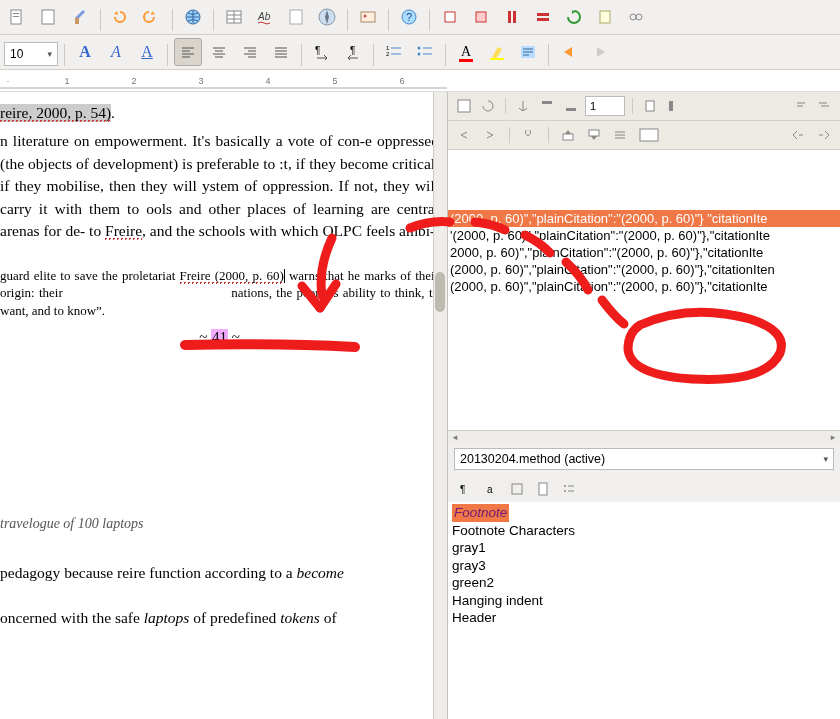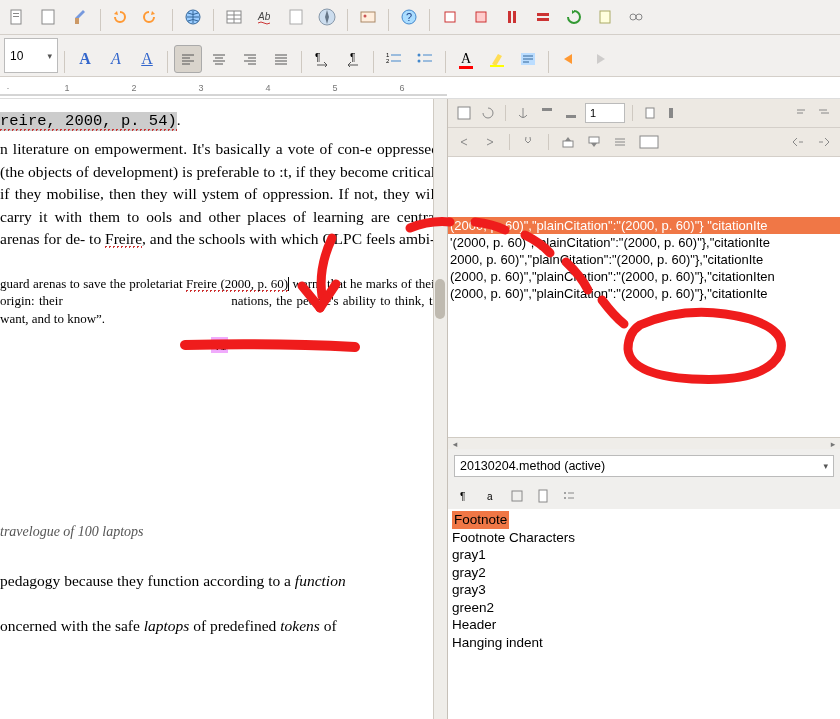--- a/index.html
+++ b/index.html
@@ -18,21 +18,21 @@
   border-bottom: 1px solid #d4cfc9;
 }
 .tb-btn {
   width: 28px; height: 28px;
   display: flex; align-items: center; justify-content: center;
   border-radius: 3px;
   cursor: pointer;
 }
 .tb-sep { width: 1px; height: 22px; background: #cfc9c1; margin: 0 3px; }
 .font-size-box {
-  width: 54px; height: 35px; border: 1px solid #bbb;
+  width: 54px; height: 24px; border: 1px solid #bbb;
   background: #fff; display: flex; align-items: center;
   padding: 0 5px; font-size: 12px;
 }
 .font-size-box .arrow { margin-left: auto; font-size: 9px; color: #555; }
 
 .ruler {
   height: 22px; background: #fff; border-bottom: 1px solid #ddd;
   position: relative; overflow: hidden;
   font-size: 10px; color: #666;
 }
@@ -48,21 +48,21 @@
 .body-text {
   font-size: 15.5px; line-height: 1.45; color: #000;
   text-align: justify; margin-bottom: 6px;
 }
 .footnote-text {
   font-size: 13px; line-height: 1.35; color: #000;
   text-align: justify;
 }
 .page-num { text-align: center; font-family: serif; font-size: 15px; margin: 10px 0 30px 0; }
 .page-num .pn { background: #f0abfc; padding: 0 1px; }
-.hl-gray { background: #ccc; font-family: Liberation Mono, monospace; }
+.hl-gray { background: #ccc; }
 .squiggle {
   background-image: repeating-linear-gradient(135deg, #c33 0 2px, transparent 2px 4px);
   background-position: 0 100%; background-repeat: repeat-x; background-size: 4px 2px;
   padding-bottom: 1px;
 }
 .cursor {
   display: inline-block; width: 1px; height: 14px; background: #000; vertical-align: text-bottom;
 }
 
 .scroll-gutter {
@@ -106,21 +106,21 @@
 }
 .doc-name-box .arrow { margin-left: auto; font-size: 9px; color: #555; }
 
 .style-toolbar {
   display: flex; gap: 6px; padding: 3px 7px;
 }
 .style-list {
   background: #fff; flex: 1; overflow: hidden; padding: 2px 4px;
   font-size: 13.5px; line-height: 1.3;
 }
-.style-list .sel { background: #f07746; color: #000000; display: inline-block; padding: 0 2px; }
+.style-list .sel { background: #f07746; color: #701a75; display: inline-block; padding: 0 2px; font-style: italic; }
 
 .annotation-layer { position: absolute; inset: 60px 0 0 0; pointer-events: none; z-index: 50; }
 svg.anno { width: 840px; height: 660px; }
 
 
 .ic { display: block; }
 </style>
 </head>
 <body>
 
@@ -377,26 +377,26 @@
   <div class="doc-area">
     <div class="doc-text">
       <div class="body-text">
         <span class="hl-gray squiggle">reire, 2000, p. 54)</span><span>.</span>
       </div>
       <div class="body-text">
         <span>n literature on empowerment. It's basically a vote of con-e oppressed (the objects of development) is preferable to :t, if they become critical, if they mobilise, then they will ystem of oppression. If not, they will carry it with them to ools and other places of learning are central arenas for de- to </span><span class="squiggle">Freire</span><span>, and the schools with which OLPC feels ambi-</span>
       </div>
       <div style="height:18px"></div>
       <div class="footnote-text">
-        <span>guard arenas to save the proletariat </span><span class="squiggle">Freire (2000, p. 60)</span><span class="cursor"></span><span> warns that he marks of their origin: their </span><span style="display:inline-block;width:160px;height:3px"></span><span> nations, the people's ability to think, to want, and to know”.</span>
+        <span>guard elite to save the proletariat </span><span class="squiggle">Freire (2000, p. 60)</span><span class="cursor"></span><span> warns that he marks of their origin: their </span><span style="display:inline-block;width:160px;height:3px"></span><span> nations, the people's ability to think, to want, and to know”.</span>
       </div>
       <div class="page-num">~ <span class="pn">41</span> ~</div>
       <div style="height:140px"></div>
       <div style="font-size:14px;font-family:serif;color:#555;font-style:italic;margin-bottom:30px"> travelogue of 100 laptops</div>
-      <div class="body-text"><span> pedagogy because they function according to a </span><i>function</i></div>
+      <div class="body-text"><span> pedagogy because reire function according to a </span><i>become</i></div>
       <div style="height:16px"></div>
       <div class="body-text"><span>oncerned with the safe </span><i>laptops</i><span> of predefined </span><i>tokens</i><span> of</span></div>
     </div>
     <div class="scroll-gutter">
       <div class="scroll-thumb" style="top:180px"></div>
     </div>
   </div>
 
   <div class="side-area">
     <div class="navtoolbar">
@@ -555,25 +555,24 @@
             <line x1="6" y1="4" x2="12" y2="4" stroke="#888"></line>
             <line x1="6" y1="9" x2="12" y2="9" stroke="#888"></line>
           </svg>
         </div>
     </div>
 
     <div class="style-list">
       <div><span class="sel">Footnote</span></div>
       <div>Footnote Characters</div>
       <div>gray1</div>
-      <div>gray2</div>
       <div>gray3</div>
       <div>green2</div>
+      <div>Hanging indent</div>
       <div>Header</div>
-      <div>Hanging indent</div>
     </div>
   </div>
 </div>
 
 <div class="annotation-layer">
 <svg class="anno" viewBox="0 0 840 660">
   <g stroke="#ef1c1c" stroke-width="9" stroke-linecap="round" fill="none">
 
     <path d="M410 168 q20 -8 40 -6"></path>
     <path d="M475 162 q18 2 30 8"></path>

